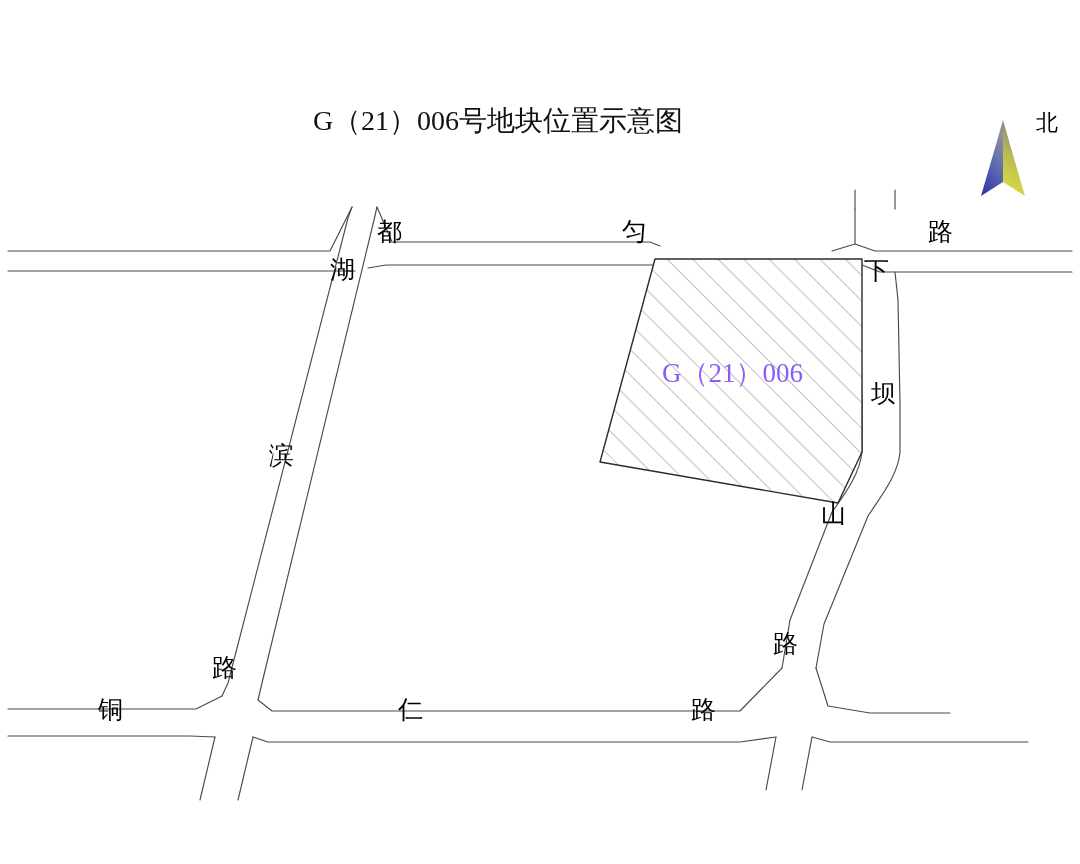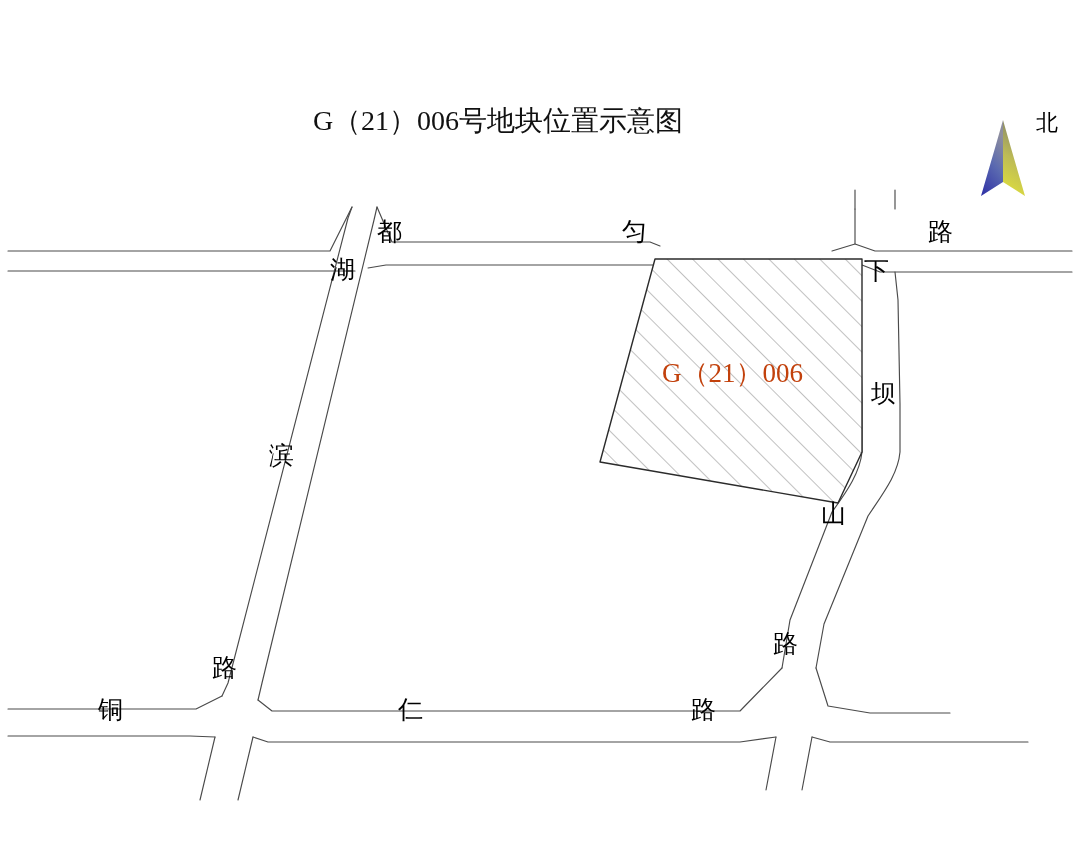--- a/index.html
+++ b/index.html
@@ -52,21 +52,21 @@
     font-family: "Liberation Serif", "DejaVu Serif", serif;
     font-size: 25px;
     color: #000000;
     white-space: nowrap;
     line-height: 1;
   }
   .parcel-label {
     position: absolute;
     font-family: "Liberation Serif", "DejaVu Serif", serif;
     font-size: 27px;
-    color: #c2410c;
+    color: #8b5cf6;
     white-space: nowrap;
     line-height: 1;
   }
   .compass-label {
     position: absolute;
     font-family: "Liberation Serif", "DejaVu Serif", serif;
     font-size: 22px;
     color: #000000;
     line-height: 1;
   }

